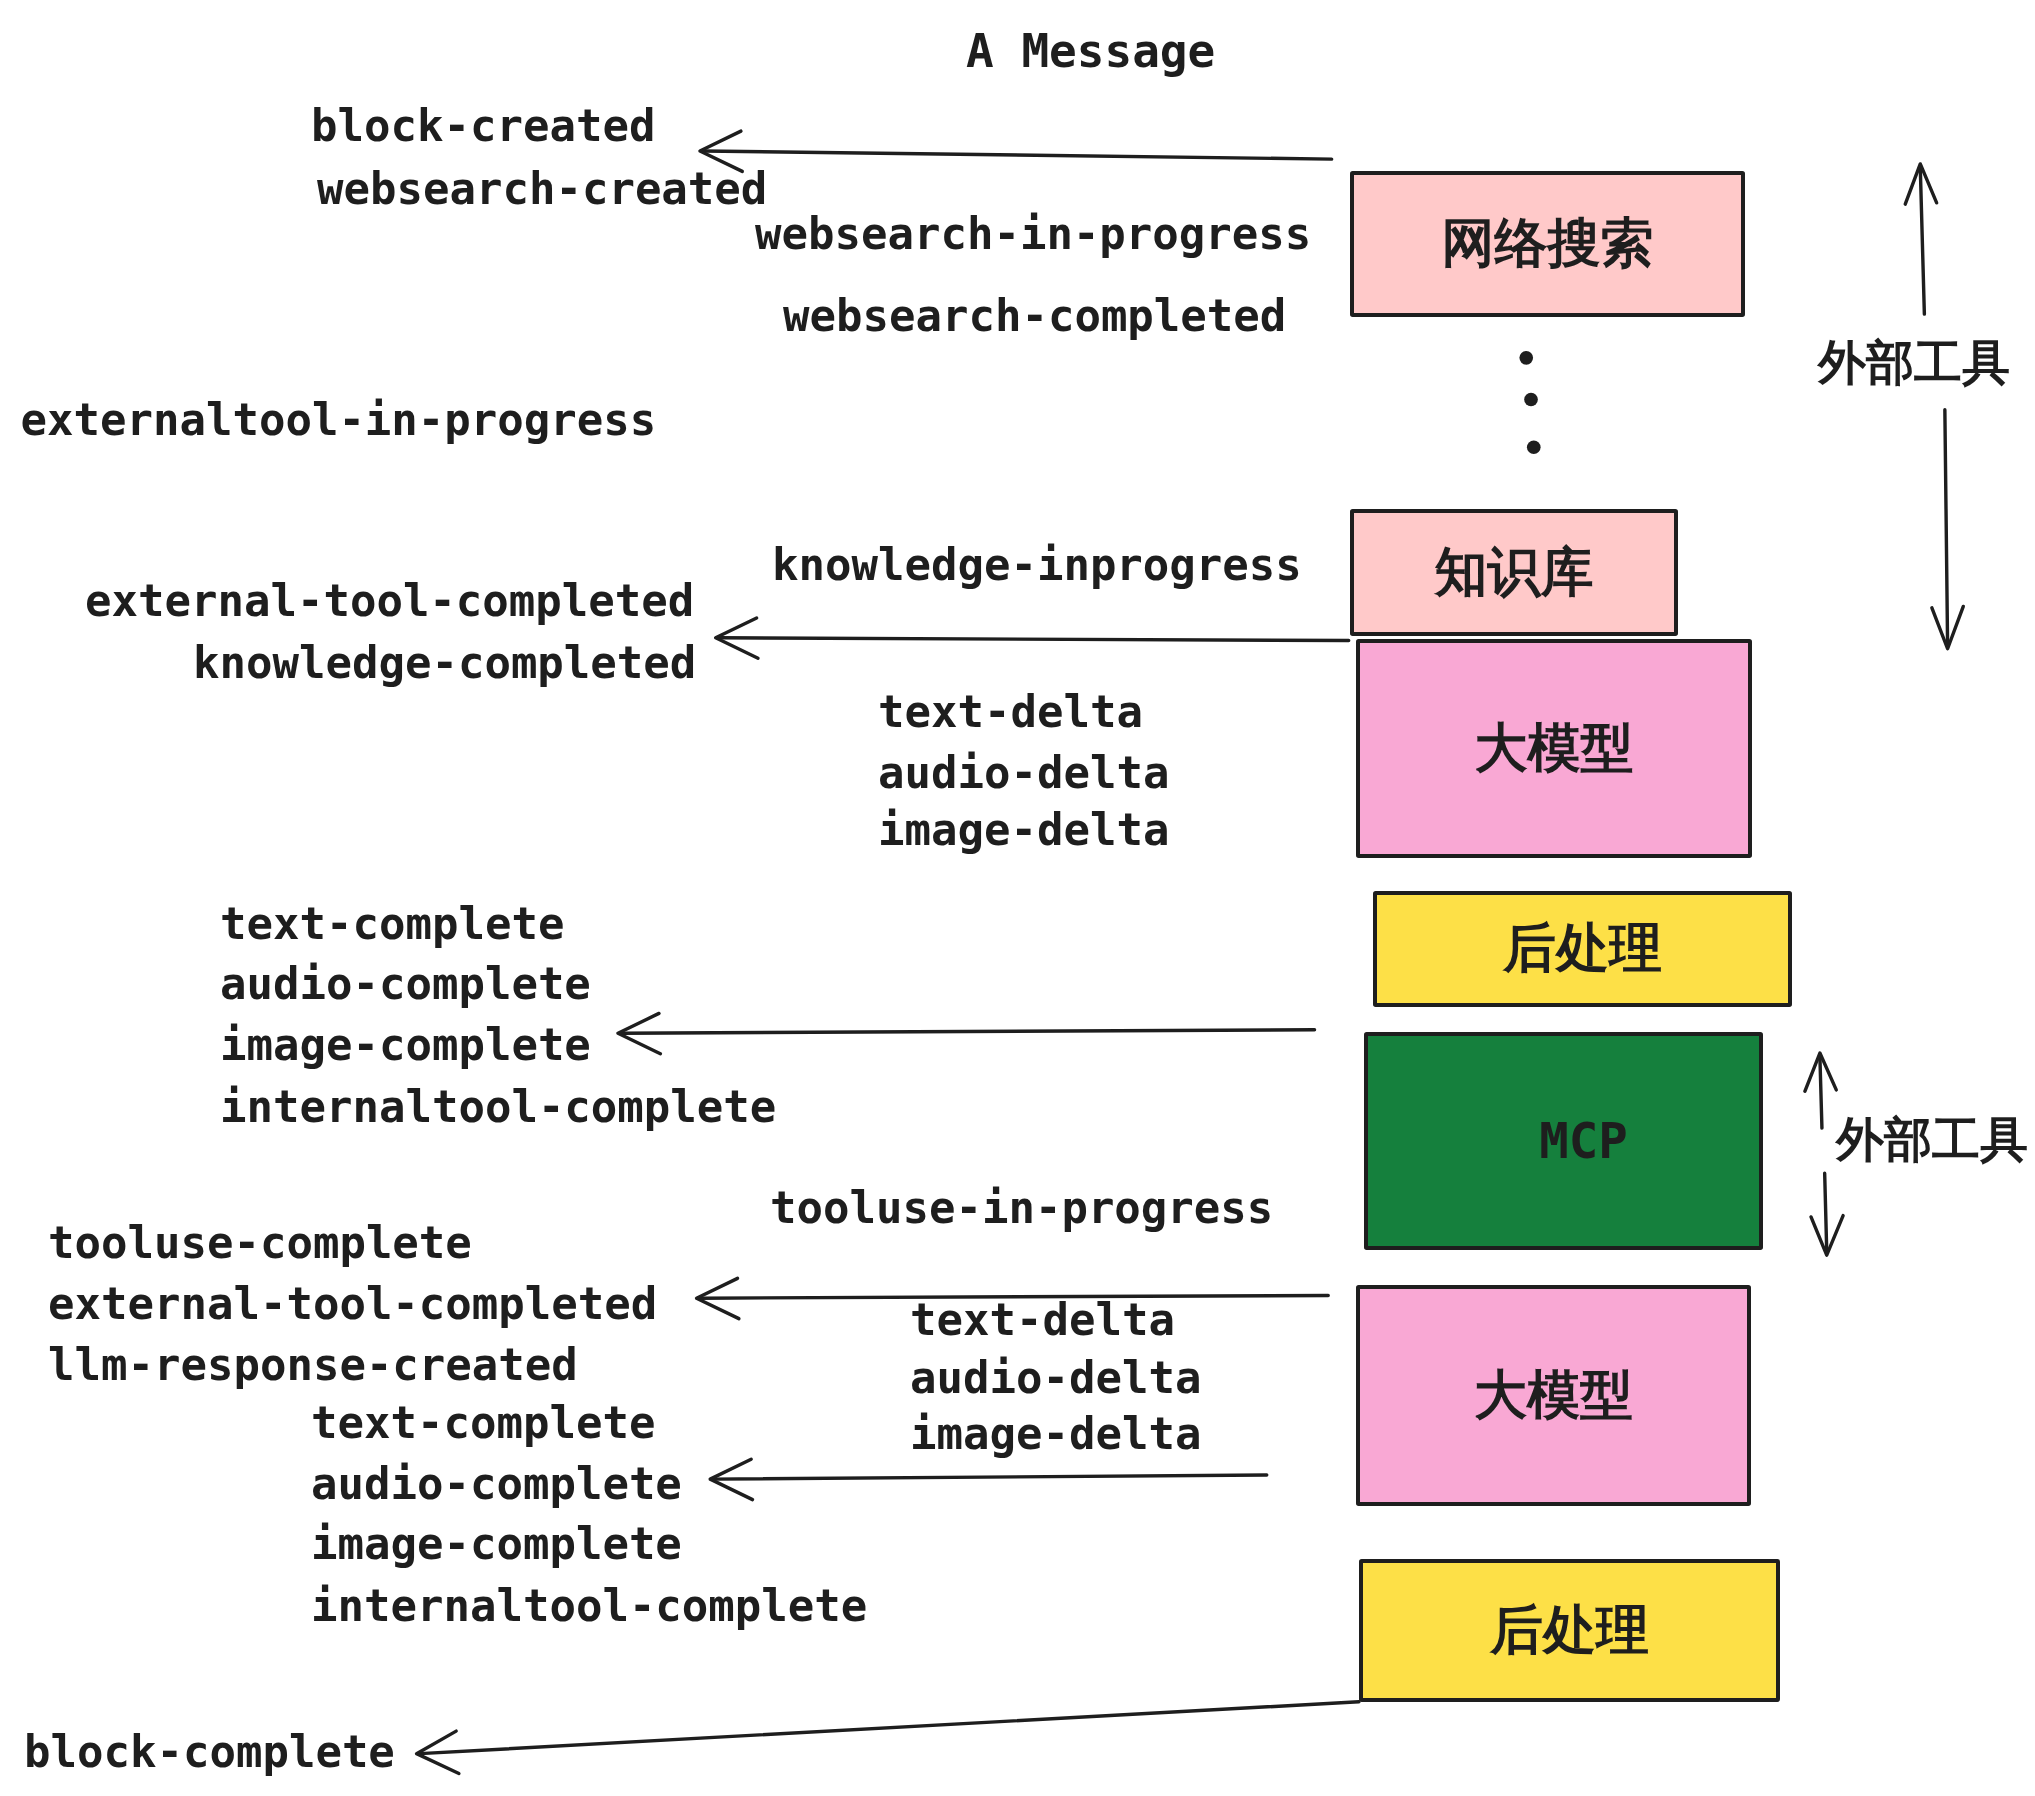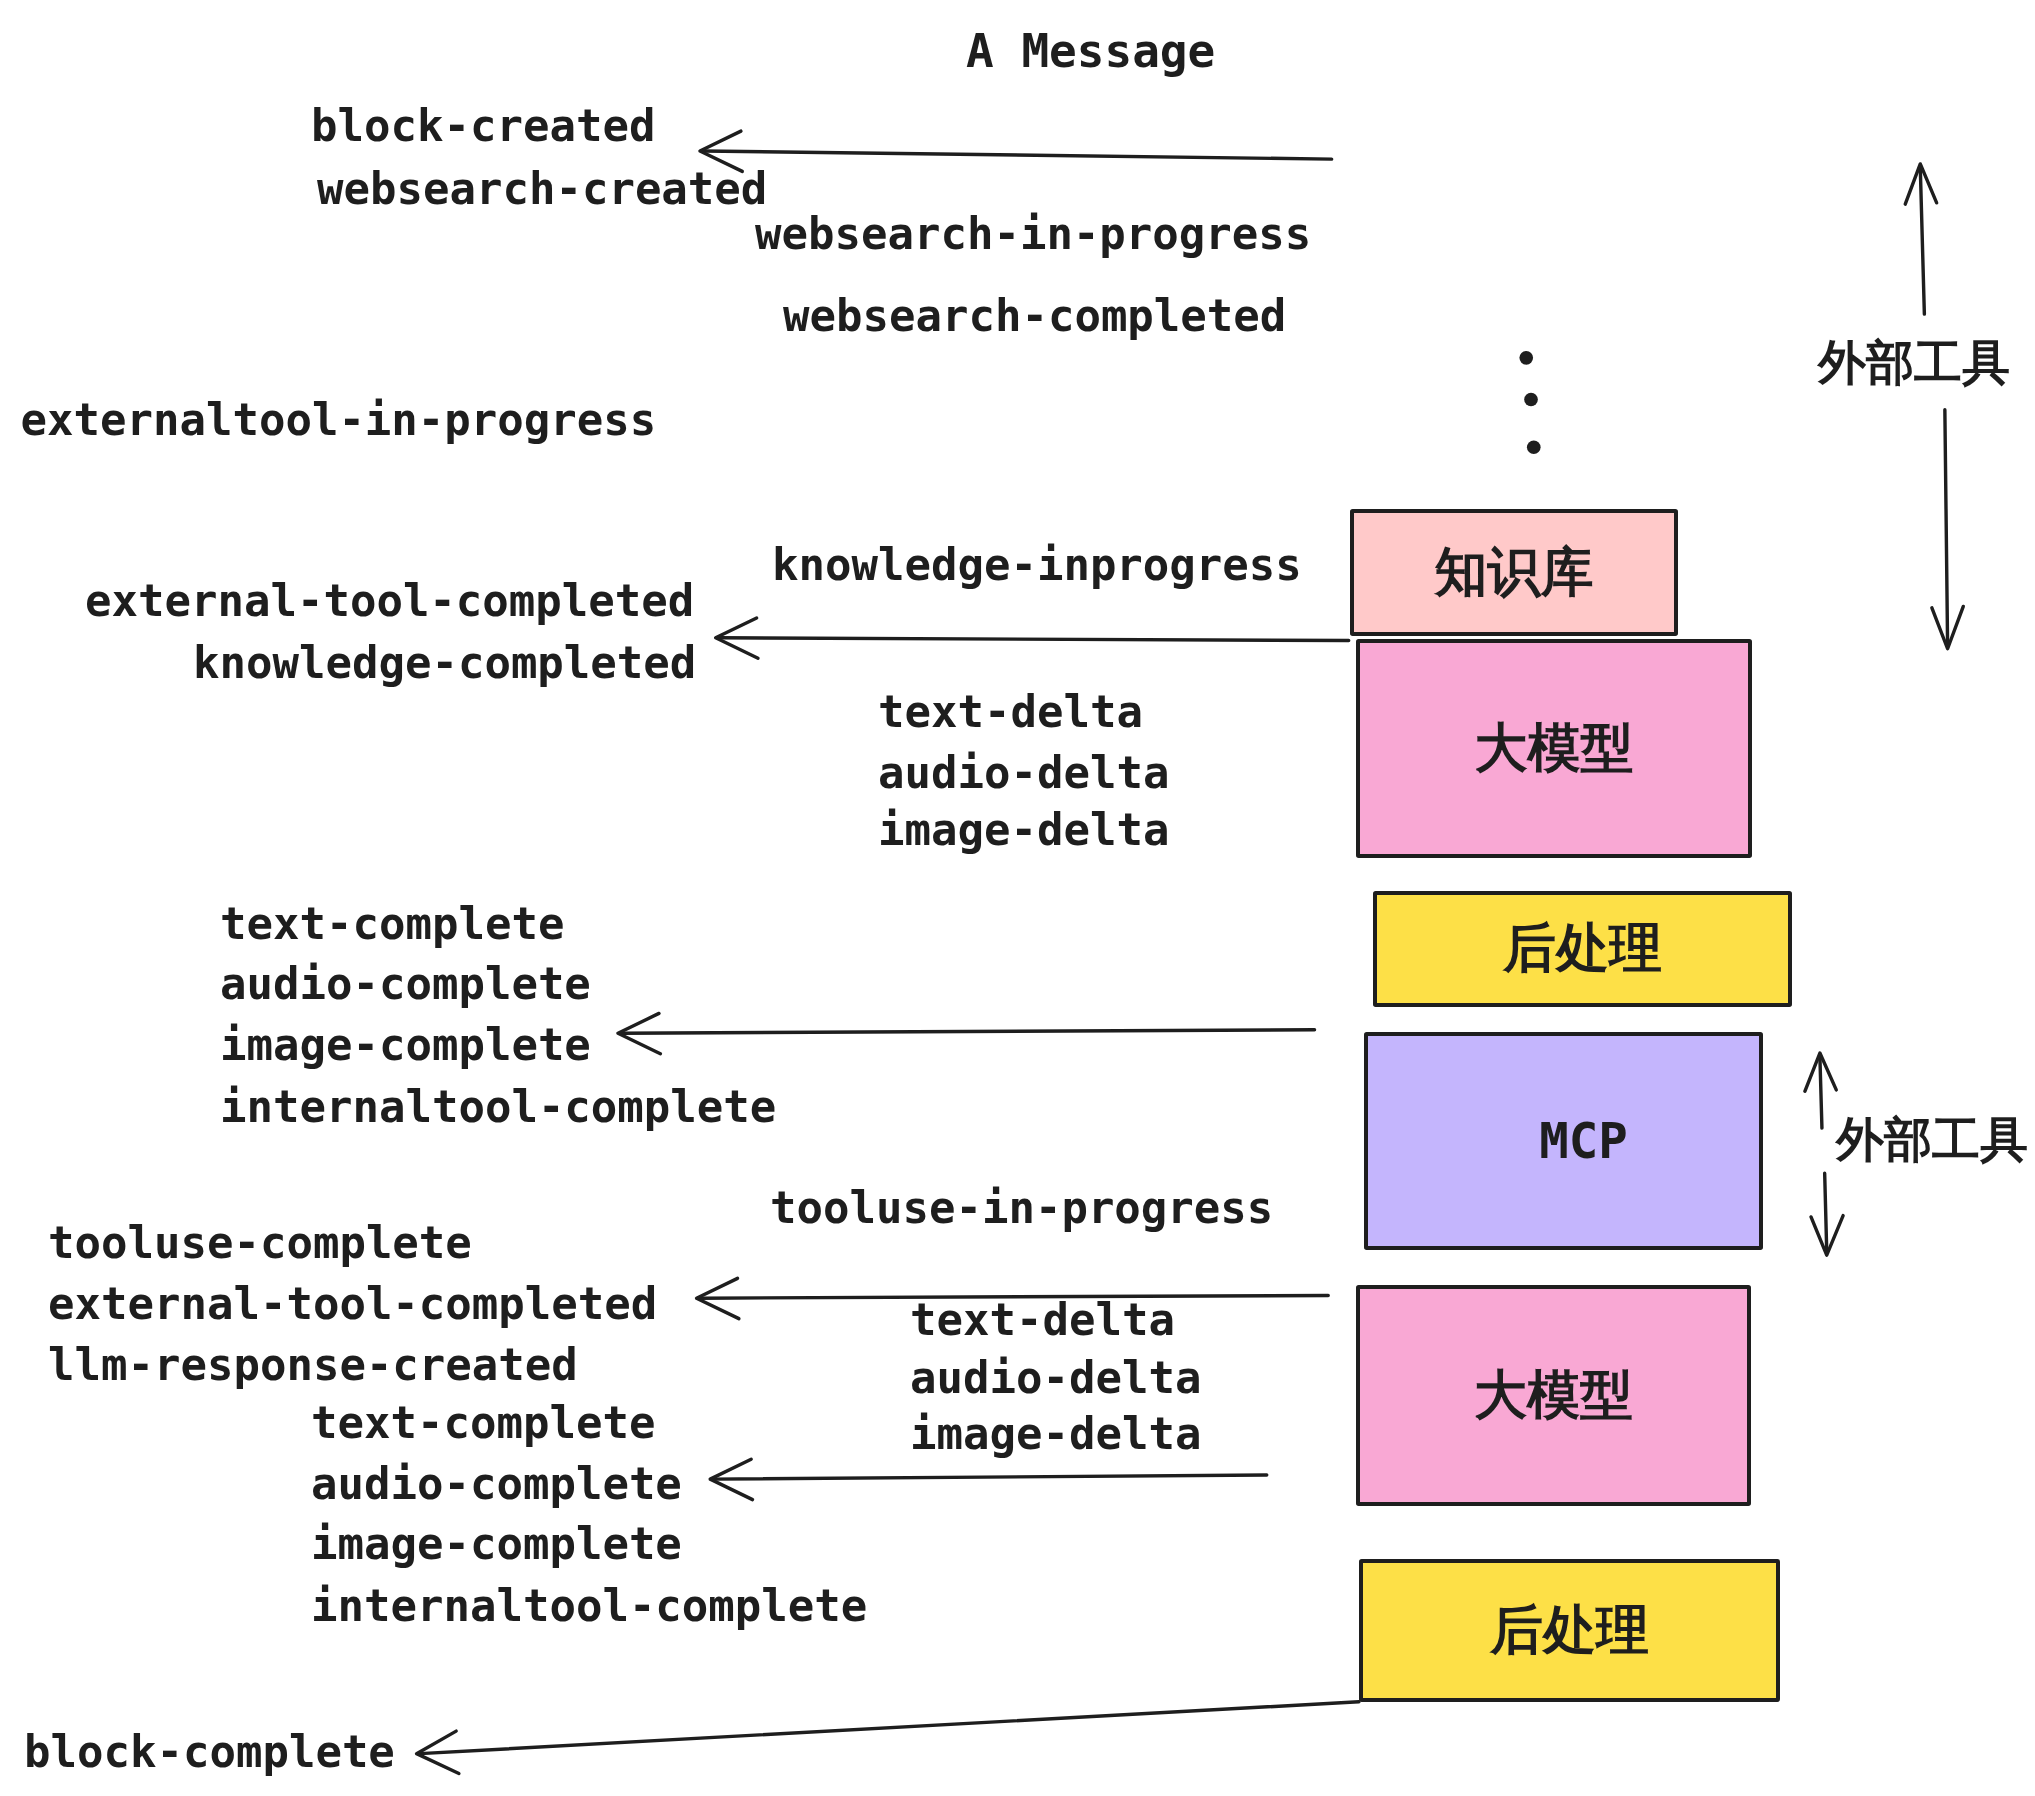--- a/index.html
+++ b/index.html
@@ -43,21 +43,21 @@
   .box span {
     font: bold 53px "DejaVu Sans", "Liberation Sans", sans-serif;
     color: #1e1e1e;
     white-space: nowrap;
   }
   .box--mcp span {
     font: bold 49px "DejaVu Sans Mono", "Liberation Mono", monospace;
   }
   .fill-pink   { background: #ffc9c9; }
   .fill-green  { background: #f9a8d4; }
-  .fill-yellow { background: #c4b5fd; padding-left: 40px; }
+  .fill-yellow { background: #15803d; padding-left: 40px; }
   .fill-white  { background: #fde047; }
   .side {
     position: absolute;
     font: bold 48px "DejaVu Sans", "Liberation Sans", sans-serif;
     line-height: 1.1;
     white-space: nowrap;
     color: #1e1e1e;
   }
 </style>
 </head>
@@ -141,20 +141,23 @@
   <div class="evt" style="left:48px;   top:1341px;">llm-response-created</div>
   <div class="evt" style="left:910px; top:1296px;">text-delta</div>
   <div class="evt" style="left:910px; top:1354px;">audio-delta</div>
   <div class="evt" style="left:910px; top:1410px;">image-delta</div>
   <div class="evt" style="left:311px;  top:1399px;">text-complete</div>
   <div class="evt" style="left:311px;  top:1460px;">audio-complete</div>
   <div class="evt" style="left:311px;  top:1520px;">image-complete</div>
   <div class="evt" style="left:311px;  top:1582px;">internaltool-complete</div>
   <div class="evt" style="left:24px;   top:1728px;">block-complete</div>
 
+  <div class="box fill-pink" style="left:1350px; top:171px;  width:395px; height:146px;">
+    <span>网络搜索</span>
+  </div>
 
   <div class="box fill-pink" style="left:1350px; top:509px;  width:328px; height:127px;">
     <span>知识库</span>
   </div>
 
   <div class="box fill-green" style="left:1356px; top:639px;  width:396px; height:219px;">
     <span>大模型</span>
   </div>
 
   <div class="box fill-white" style="left:1373px; top:891px; width:419px; height:116px;">

